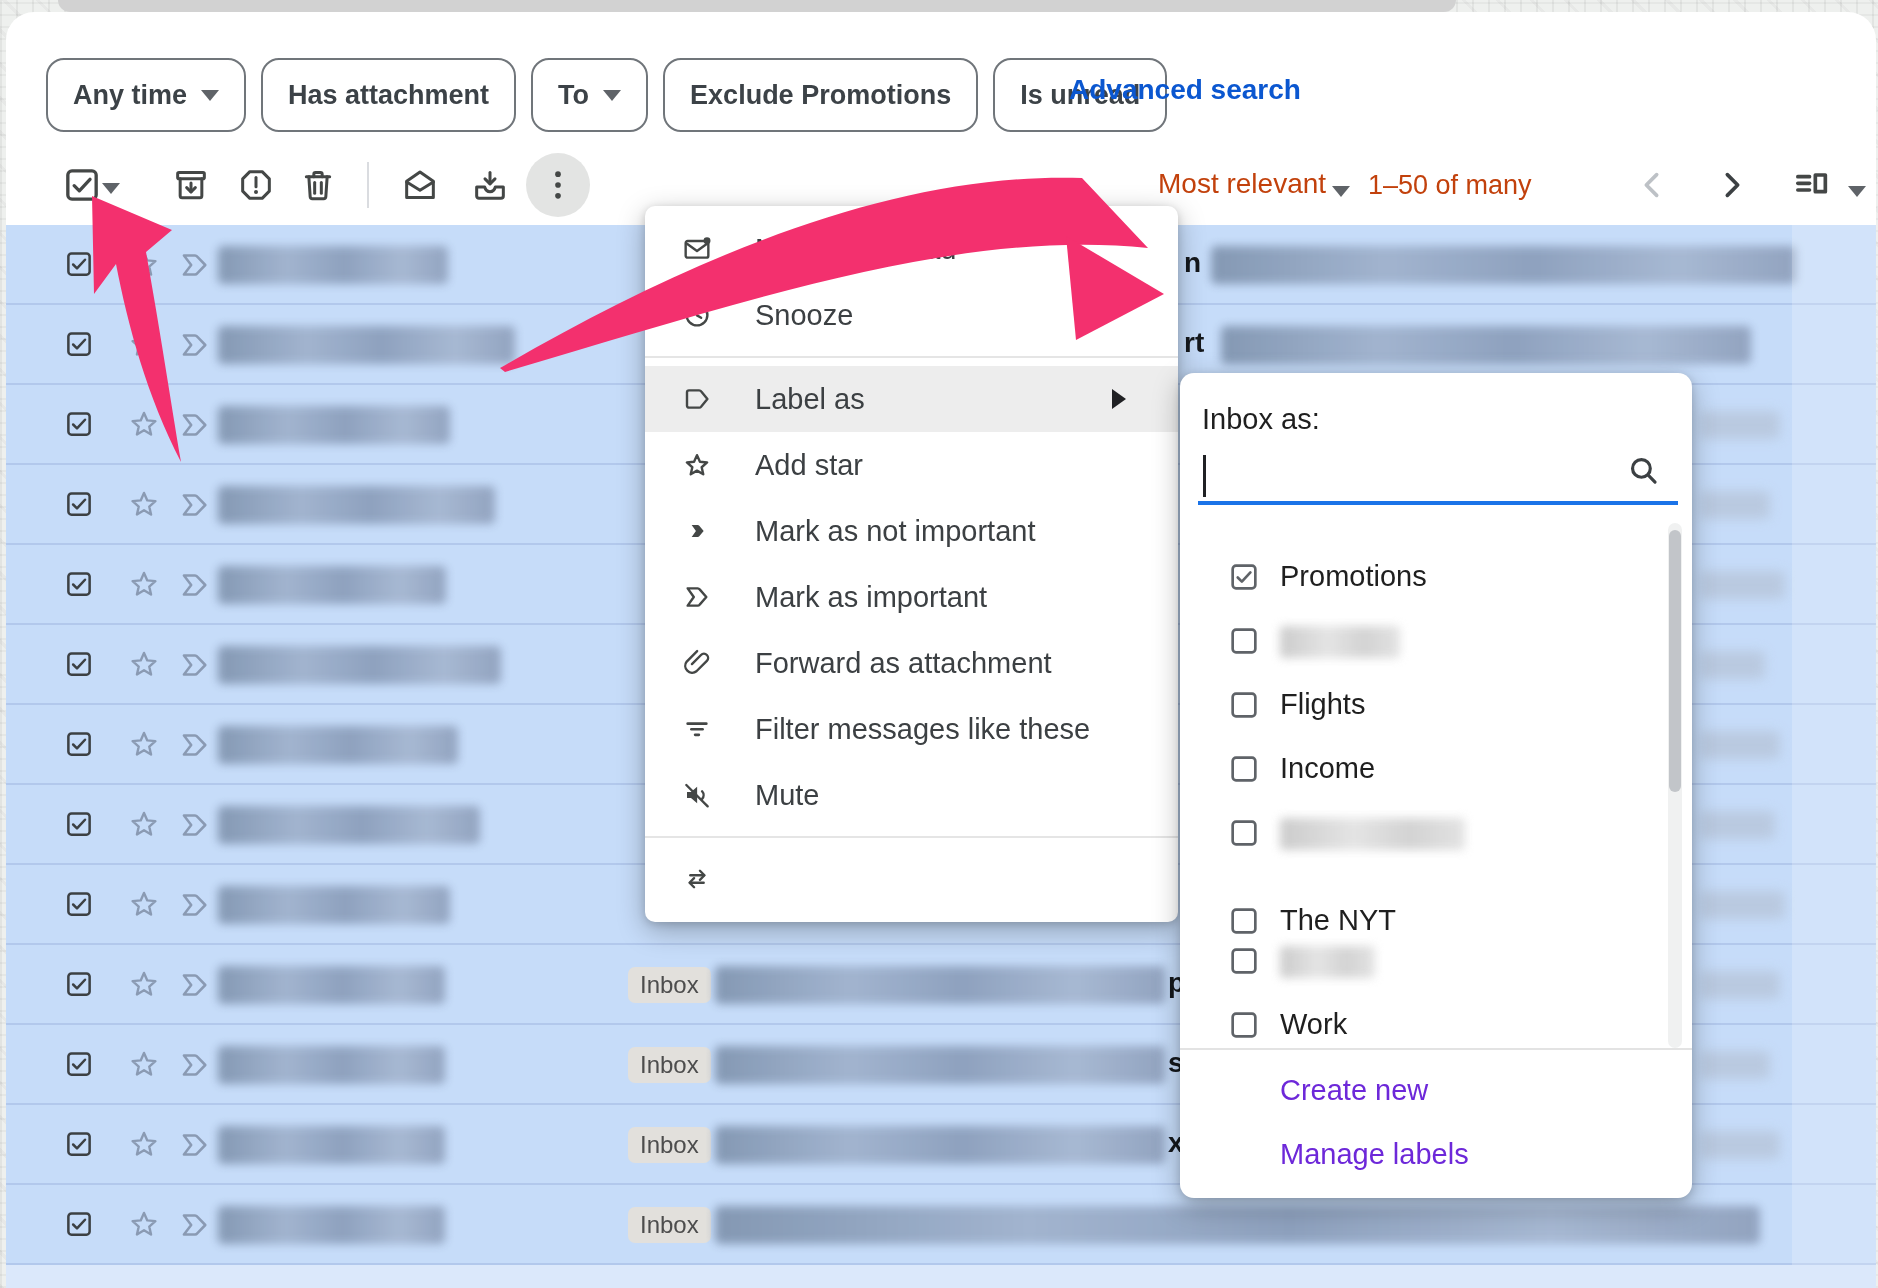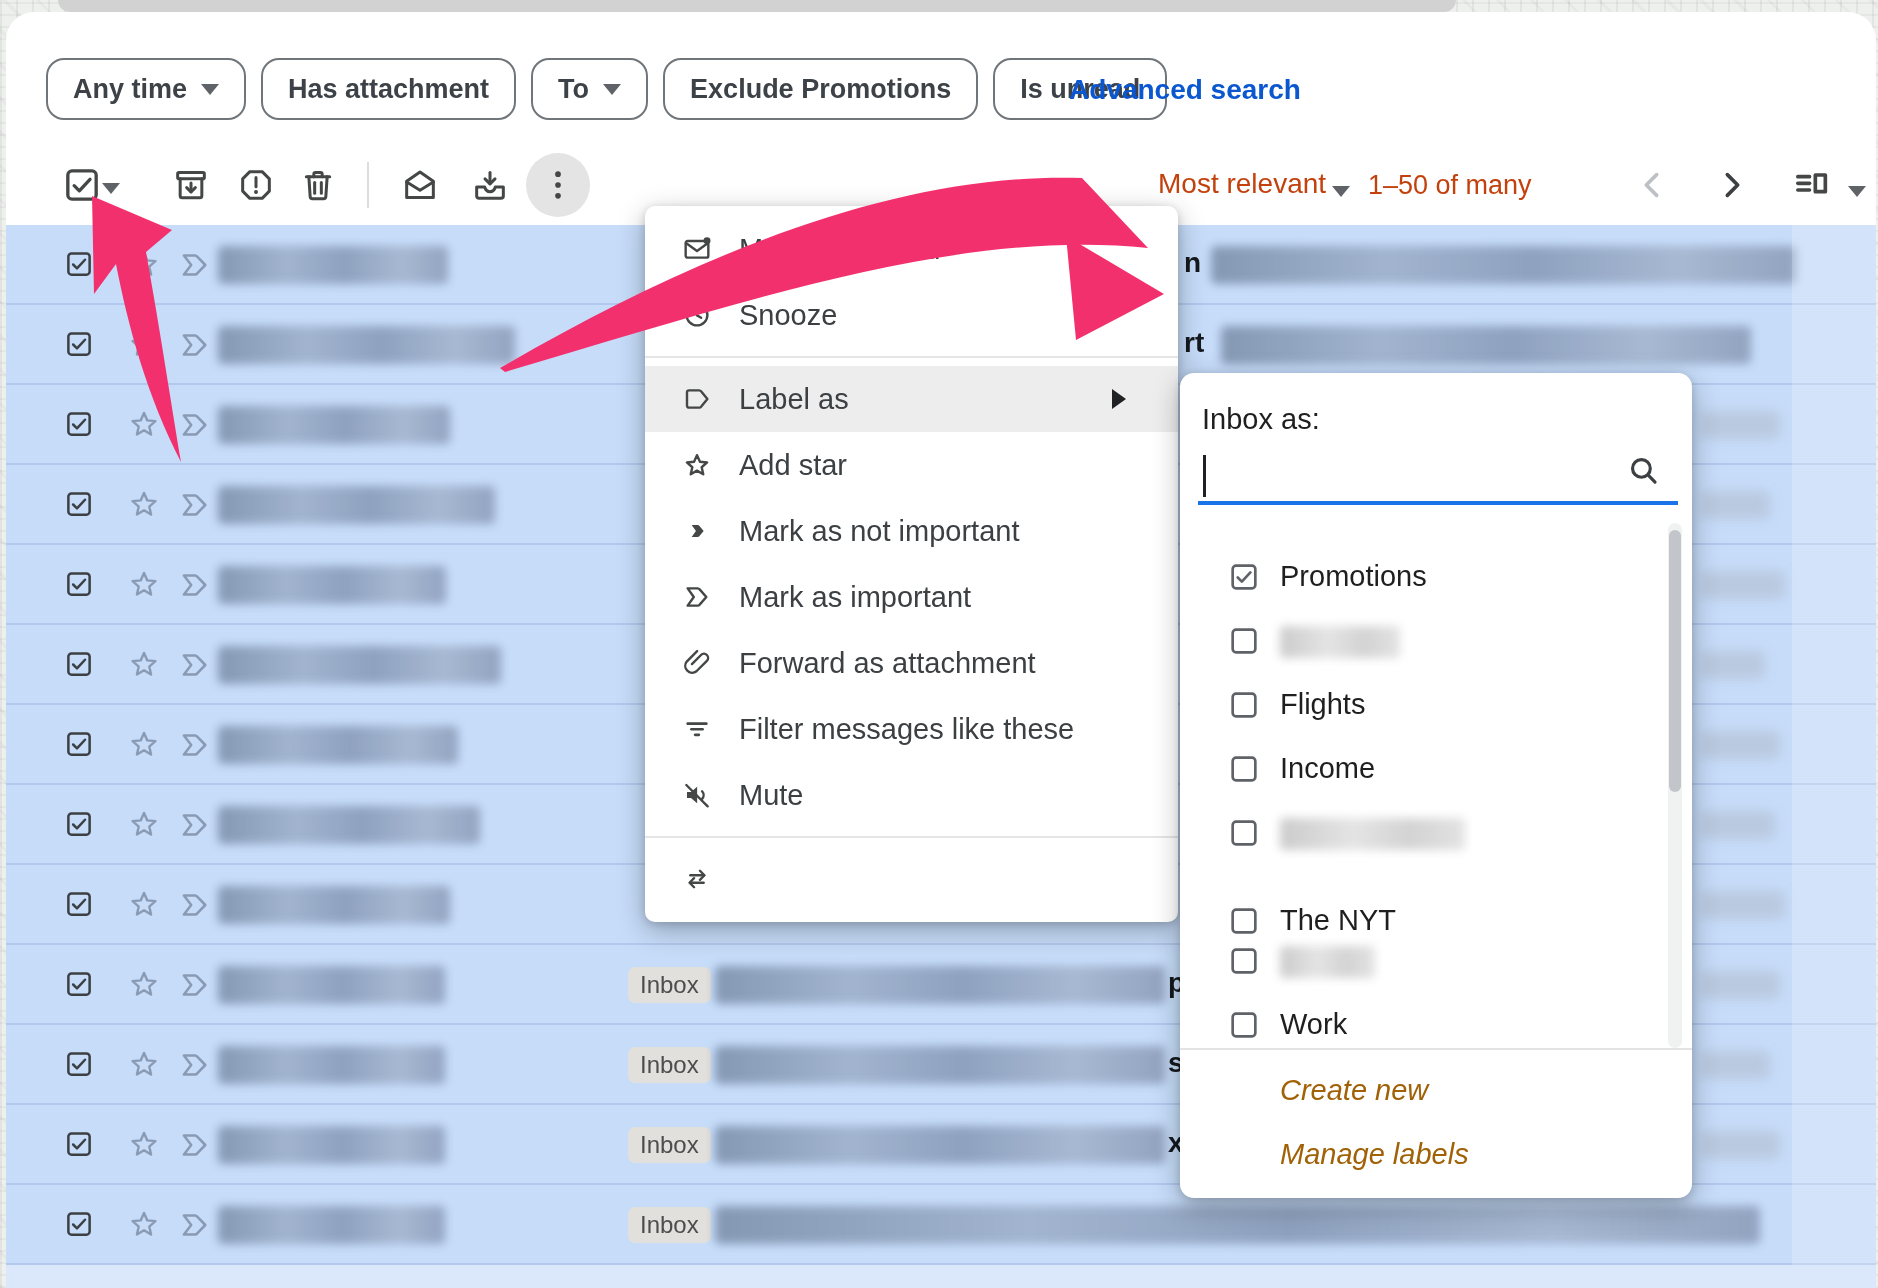--- a/index.html
+++ b/index.html
@@ -10,21 +10,21 @@
     background-image:
       repeating-linear-gradient(90deg, rgba(0,0,0,0.05) 0 2px, transparent 2px 16px),
       repeating-linear-gradient(0deg, rgba(0,0,0,0.04) 0 2px, transparent 2px 12px),
       repeating-linear-gradient(45deg, rgba(0,0,0,0.03) 0 3px, transparent 3px 24px);
   }
   .browser-bar{position:absolute;left:58px;top:0;width:1398px;height:12px;background:#d2d2d2;border-radius:0 0 14px 14px;z-index:1;}
   .window{position:absolute;left:6px;right:2px;top:12px;bottom:0;background:#ffffff;border-radius:28px 28px 0 0;z-index:2;}
 
   
   .chips{position:absolute;left:46px;top:58px;display:flex;align-items:center;gap:15px;z-index:5;}
-  .chip{height:62px;display:inline-flex;align-items:center;gap:14px;padding:0 25px;border:2px solid #70757a;border-radius:18px;
+  .chip{height:74px;display:inline-flex;align-items:center;gap:14px;padding:0 25px;border:2px solid #70757a;border-radius:18px;
         font-size:27px;font-weight:bold;color:#3c4247;background:#fff;box-sizing:border-box;cursor:default;}
   .caret{width:0;height:0;border-left:9px solid transparent;border-right:9px solid transparent;border-top:11px solid #5f6368;display:inline-block;}
   .adv-link{margin-left:16px;color:#0b57d0;font-size:28px;font-weight:bold;}
   .icon-btn{position:absolute;width:40px;height:40px;top:165px;z-index:5;color:#444746;}
   .dots-circle{position:absolute;left:526px;top:153px;width:64px;height:64px;border-radius:50%;background:#e3e4e3;z-index:6;display:flex;align-items:center;justify-content:center;color:#444746;}
   .tb-divider{position:absolute;left:367px;top:162px;width:2px;height:46px;background:#dadce0;z-index:5;}
   .sort-label{position:absolute;left:1158px;top:168px;font-size:28px;color:#c2410c;z-index:5;}
   .range-label{position:absolute;left:1368px;top:170px;font-size:27px;color:#c2410c;z-index:5;}
 
   
@@ -38,42 +38,42 @@
   .blur.light{background:#b7c5da;filter:blur(6px);opacity:.8;top:26px;height:28px;}
   .badge{position:absolute;left:622px;top:22px;height:36px;padding:0 12px;background:#e2e0dc;border-radius:7px;
          font-size:24px;color:#4d4d4d;display:inline-flex;align-items:center;}
   .frag{position:absolute;top:22px;font-size:28px;font-weight:bold;color:#15181c;}
   .right-strip{position:absolute;left:1792px;right:2px;top:225px;bottom:0;background:rgba(255,255,255,0.22);z-index:4;}
   .partial-row{position:absolute;left:6px;right:2px;top:1265px;height:23px;background:#dbe8fb;z-index:4;}
 
   
   .menu{position:absolute;left:645px;top:206px;width:533px;height:716px;background:#fff;border-radius:10px;
         box-shadow:0 8px 28px rgba(0,0,0,0.28), 0 2px 8px rgba(0,0,0,0.15);z-index:10;padding-top:10px;box-sizing:border-box;}
-  .menu-item{position:relative;height:66px;display:flex;align-items:center;padding-left:36px;color:#3c4043;font-size:29px;cursor:default;}
+  .menu-item{position:relative;height:66px;display:flex;align-items:center;padding-left:36px;color:#3c4043;font-size:29px;cursor:default;gap:16px;}
   .menu-item.hl{background:#ededed;}
   .menu-item .mi-icon{width:32px;height:32px;margin-right:26px;color:#444746;flex:0 0 auto;}
   .menu-sep{height:2px;background:#e5e5e5;margin:8px 0;}
   .submenu-arrow{position:absolute;right:52px;width:0;height:0;border-top:10px solid transparent;border-bottom:10px solid transparent;border-left:14px solid #202124;}
 
   
   .popup{position:absolute;left:1180px;top:373px;width:512px;height:825px;background:#fff;border-radius:14px;
          box-shadow:0 8px 28px rgba(0,0,0,0.28), 0 2px 8px rgba(0,0,0,0.15);z-index:12;}
   .popup-title{position:absolute;left:22px;top:30px;font-size:29px;color:#1f1f1f;}
   .search-caret{position:absolute;left:23px;top:82px;width:3px;height:42px;background:#202124;}
   .search-underline{position:absolute;left:18px;top:128px;width:480px;height:4px;background:#1a73e8;}
   .search-icon-wrap{position:absolute;left:444px;top:78px;width:38px;height:38px;color:#3c4043;}
   .lbl-item{position:absolute;left:0;width:486px;height:60px;}
   .lbl-cbx{position:absolute;left:48px;top:14px;color:#5f6368;}
   .lbl-name{position:absolute;left:100px;top:13px;font-size:29px;color:#1f1f1f;}
   .lbl-blur{position:absolute;left:100px;top:15px;height:32px;border-radius:4px;filter:blur(5px);opacity:.85;
             background:linear-gradient(90deg,#c3c3c3,#e0e0e0 40%,#cccccc 70%,#dedede);}
   .scroll-track{position:absolute;left:488px;top:150px;width:14px;height:525px;background:#f0f1f1;border-radius:7px;}
   .scroll-thumb{position:absolute;left:489px;top:157px;width:12px;height:262px;background:#c2c5c9;border-radius:7px;}
   .popup-sep{position:absolute;left:0;top:675px;width:512px;height:2px;background:#e3e3e3;}
-  .popup-action{position:absolute;left:100px;font-size:29px;color:#a16207;cursor:default;font-style:italic;}
+  .popup-action{position:absolute;left:100px;font-size:29px;color:#6d28d9;cursor:default;}
 
   .arrows{position:absolute;left:0;top:0;z-index:30;pointer-events:none;}
 </style>
 </head>
 <body>
 
 <div class="browser-bar"></div>
 <div class="window"></div>
 
 <div class="chips" id="chips">

